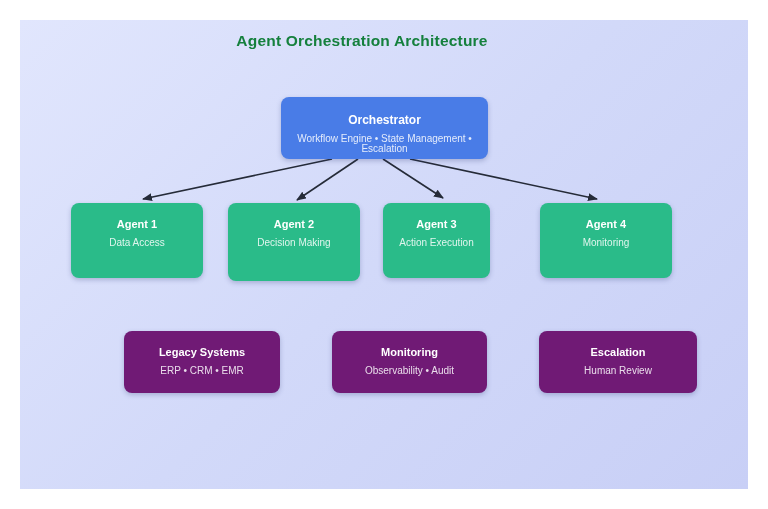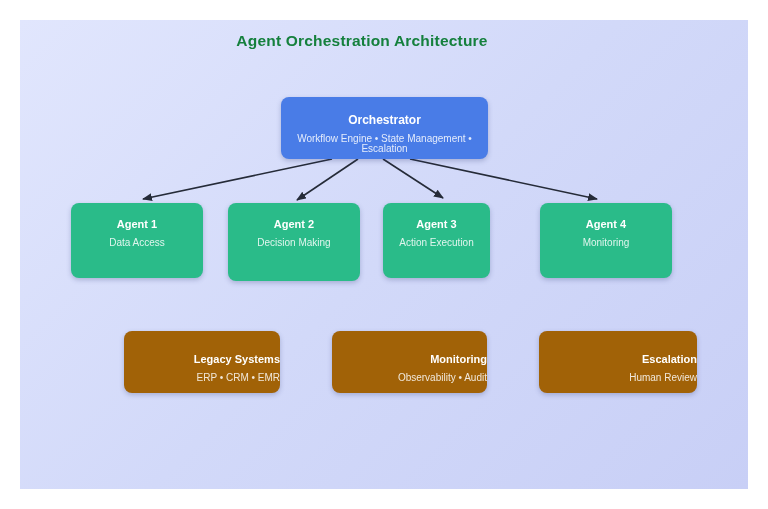--- a/index.html
+++ b/index.html
@@ -41,21 +41,21 @@
   }
   .node .node-subtitle {
     font-size: 10px;
     line-height: 10px;
     margin-top: 7px;
     opacity: 0.85;
   }
   .node-blue   { background: #497ce7; padding-top: 16px; }
   .node-blue .node-title { font-size: 12px; }
   .node-green  { background: #2abb89; padding-top: 14px; }
-  .node-purple { background: #a16207; padding-top: 21px; text-align: right; }
+  .node-purple { background: #701a75; padding-top: 14px; }
 
   #orchestrator { left: 281px; top: 97px;  width: 207px; height: 62px; }
   #agent1       { left: 71px;  top: 203px; width: 132px; height: 75px; }
   #agent2       { left: 228px; top: 203px; width: 132px; height: 78px; }
   #agent3       { left: 383px; top: 203px; width: 107px; height: 75px; }
   #agent4       { left: 540px; top: 203px; width: 132px; height: 75px; }
   #legacy       { left: 124px; top: 331px; width: 156px; height: 62px; }
   #monitoring   { left: 332px; top: 331px; width: 155px; height: 62px; }
   #escalation   { left: 539px; top: 331px; width: 158px; height: 62px; }
 

